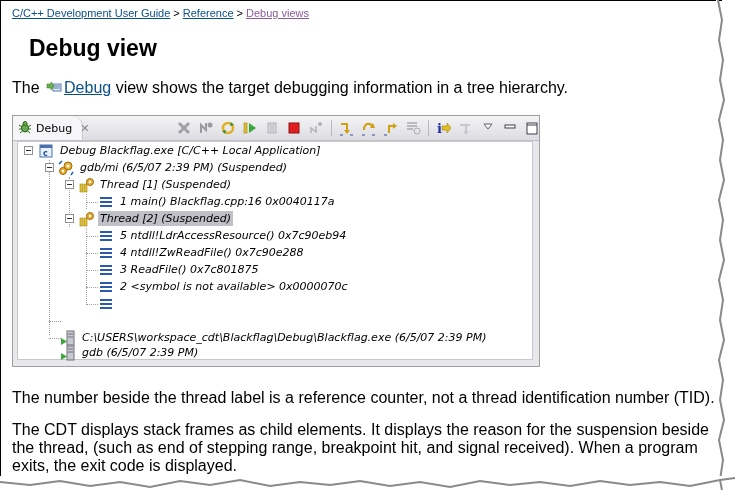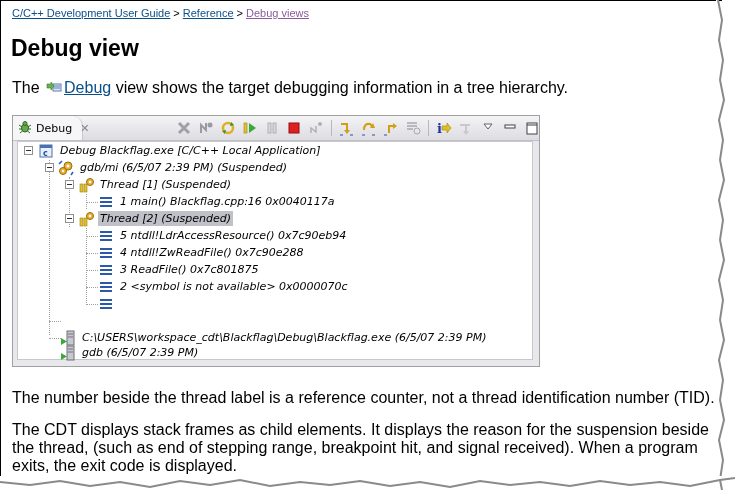--- a/index.html
+++ b/index.html
@@ -22,21 +22,21 @@
   .torn-bottom {
     position: absolute; left: 0; top: 476px; width: 735px; height: 20px;
   }
   .breadcrumb {
     position: absolute; left: 11px; top: 6px; font-size: 11px; color: #000;
   }
   .breadcrumb a { color: #0b4f8a; text-decoration: underline; }
   .breadcrumb a.visited { color: #8a5a9a; }
   .breadcrumb .sep { color: #000; margin: 0 3px; }
   h1 {
-    position: absolute; left: 10px; top: 34px; margin: 0;
+    position: absolute; left: 28px; top: 34px; margin: 0;
     font-size: 23px; font-weight: bold; color: #000;
   }
   .intro {
     position: absolute; left: 11px; top: 78px; font-size: 16px; color: #000;
     white-space: nowrap;
   }
   .intro a { color: #0b4f8a; text-decoration: underline; }
   .intro .dbg-icon { display: inline-block; width: 16px; height: 14px; vertical-align: -1px; margin: 0 2px; }
 
   

